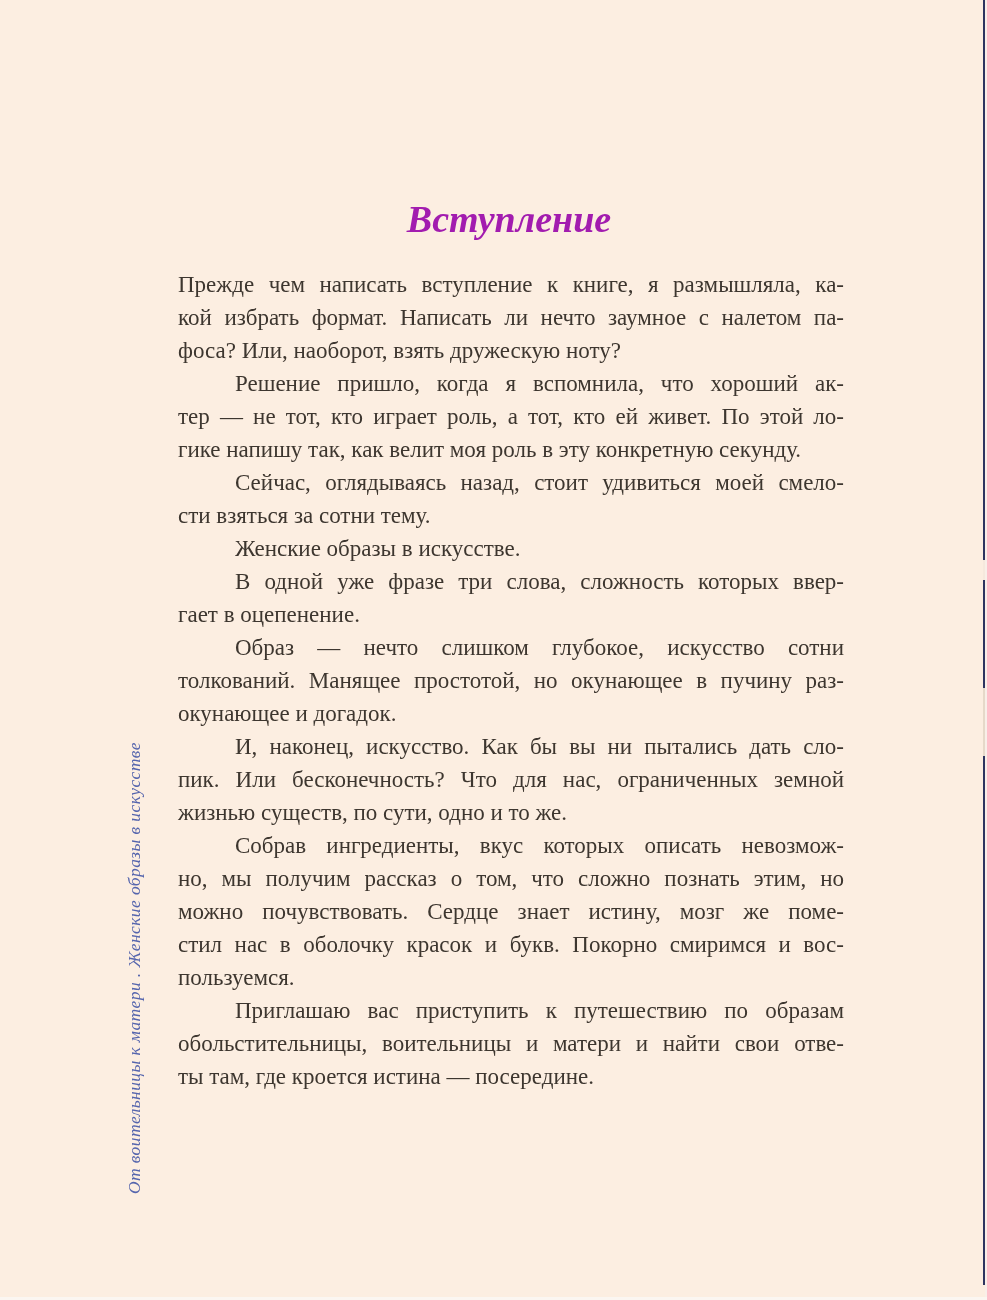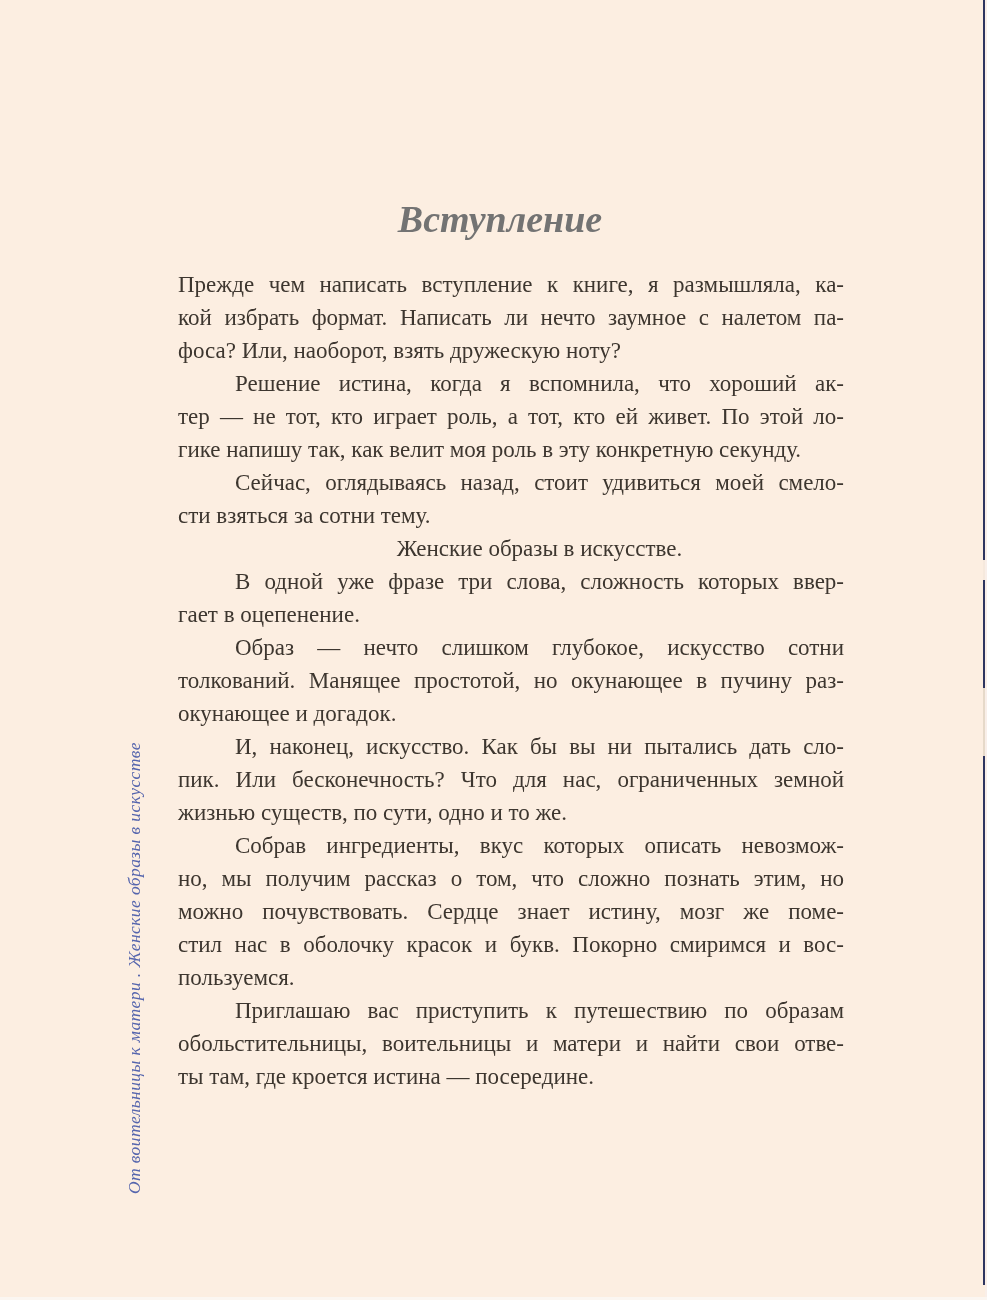--- a/index.html
+++ b/index.html
@@ -6,49 +6,49 @@
   .page {
     position: relative;
     width: 987px;
     height: 1300px;
     background: #fcEEe1;
     overflow: hidden;
     font-family: "Liberation Serif", "DejaVu Serif", serif;
   }
   .chapter-title {
     position: absolute;
-    left: 167px;
+    left: 176px;
     top: 194px;
     width: 666px;
     text-align: center;
     font-style: italic;
     font-weight: bold;
     font-size: 38px;
     line-height: 50px;
-    color: #737373;
+    color: #a21caf;
   }
   .body-text {
     position: absolute;
     left: 178px;
     top: 268px;
     width: 666px;
     font-size: 23px;
     color: #3d362f;
   }
   .para { margin: 0; }
   .line {
     height: 33px;
     line-height: 33px;
     text-align: left;
   }
   .line.just {
     text-align: justify;
     text-align-last: justify;
   }
-  .para.indent .line:first-child { text-indent: 57px; text-align: center; }
+  .para.indent .line:first-child { text-indent: 57px; }
   .sidebar-vertical {
     position: absolute;
     left: 124px;
     top: 742px;
     height: 452px;
     writing-mode: vertical-rl;
     transform: rotate(180deg);
     font-style: italic;
     font-size: 17.5px;
     letter-spacing: 0.4px;
@@ -103,21 +103,21 @@
 
   <div class="chapter-title">Вступление</div>
 
   <div class="body-text">
       <div class="para">
         <div class="line just">Прежде чем написать вступление к книге, я размышляла, ка-</div>
         <div class="line just">кой избрать формат. Написать ли нечто заумное с налетом па-</div>
         <div class="line">фоса? Или, наоборот, взять дружескую ноту?</div>
       </div>
       <div class="para indent">
-        <div class="line just">Решение истина, когда я вспомнила, что хороший ак-</div>
+        <div class="line just">Решение пришло, когда я вспомнила, что хороший ак-</div>
         <div class="line just">тер — не тот, кто играет роль, а тот, кто ей живет. По этой ло-</div>
         <div class="line">гике напишу так, как велит моя роль в эту конкретную секунду.</div>
       </div>
       <div class="para indent">
         <div class="line just">Сейчас, оглядываясь назад, стоит удивиться моей смело-</div>
         <div class="line">сти взяться за сотни тему.</div>
       </div>
       <div class="para indent">
         <div class="line">Женские образы в искусстве.</div>
       </div>

